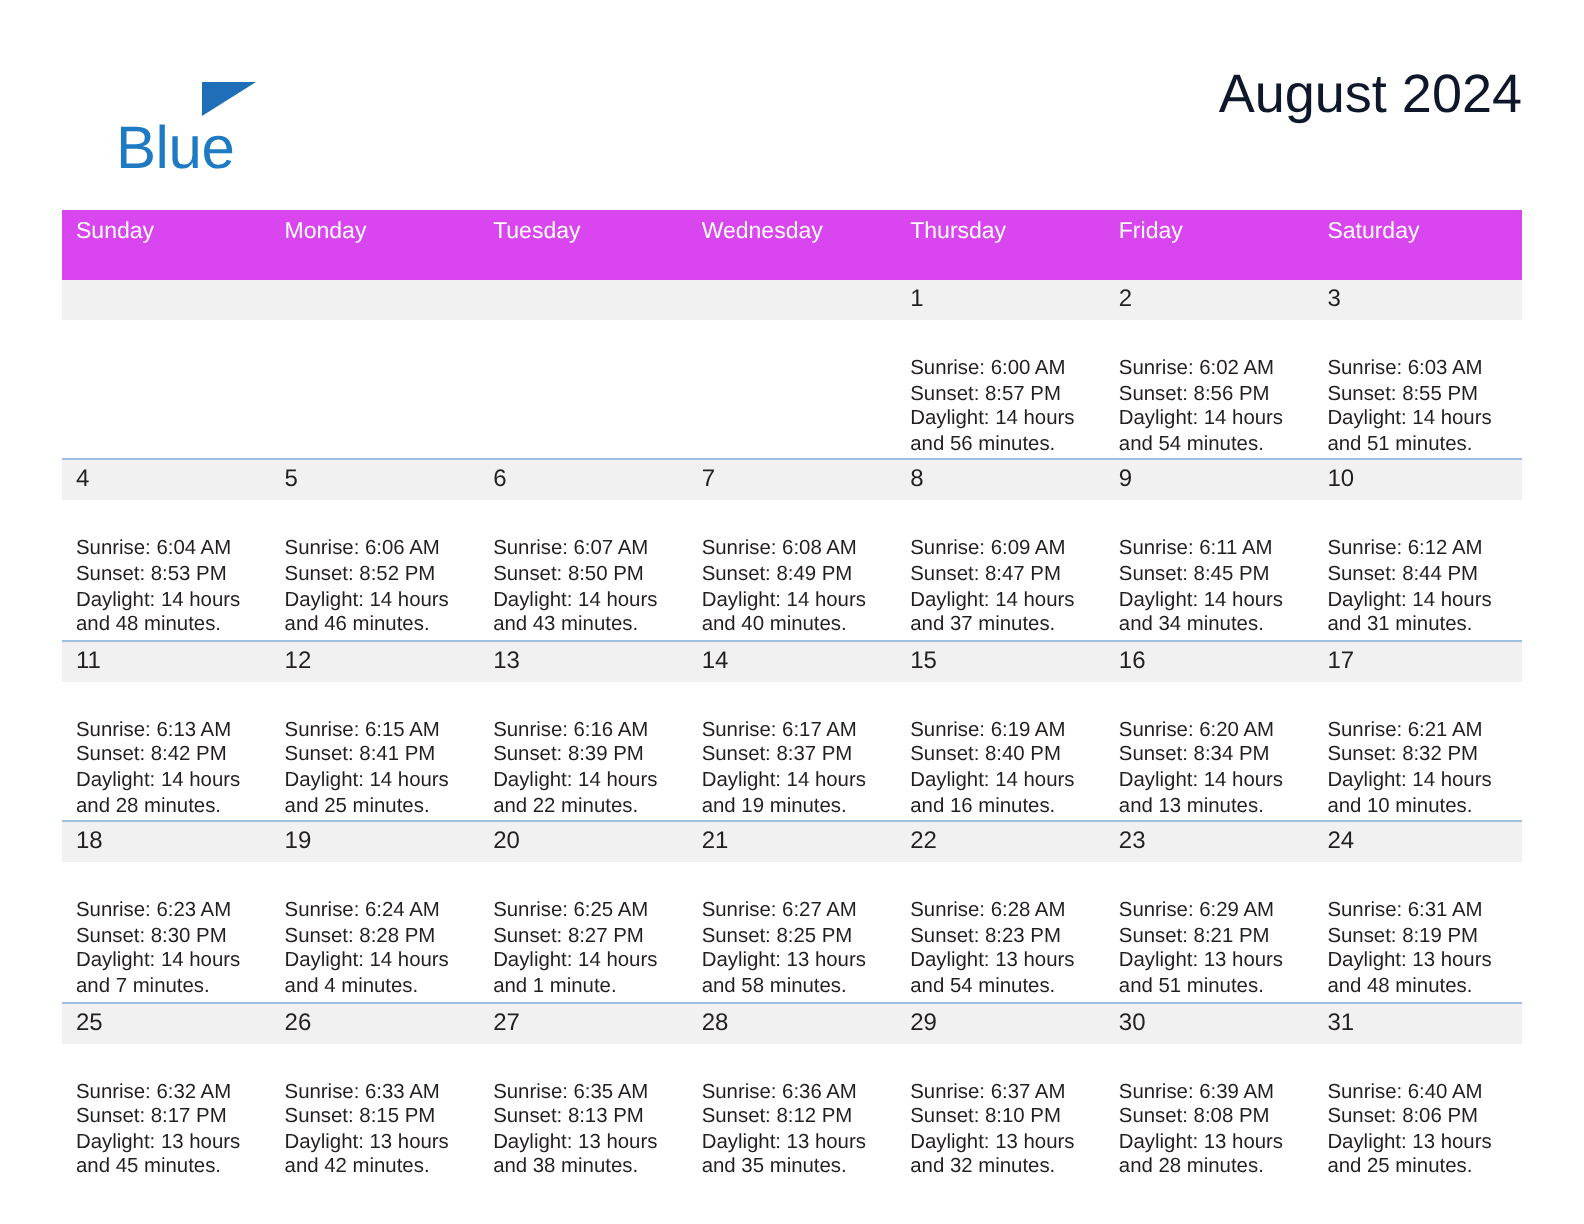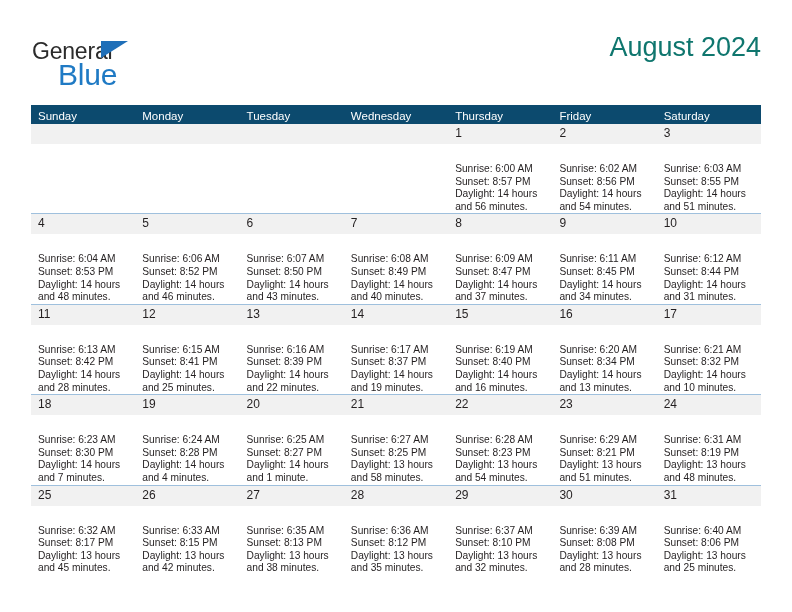--- a/index.html
+++ b/index.html
@@ -61,21 +61,21 @@
     font-size: 30px;
     letter-spacing: -0.2px;
     color: #1f7ac4;
   }
 
   .title {
     position: absolute;
     right: 31px;
     top: 32px;
     font-size: 27px;
-    color: #0f766e;
+    color: #0f172a;
     text-align: center;
     letter-spacing: 0px;
   }
   .subtitle {
     position: absolute;
     right: 31px;
     top: 78px;
     font-size: 13.5px;
     color: #15803d;
     text-align: right;
@@ -85,26 +85,26 @@
   
   .cal {
     position: absolute;
     left: 31px;
     top: 105px;
     width: 730px;
     border-collapse: collapse;
     table-layout: fixed;
   }
   .cal th {
-    background: #0c4a6e;
+    background: #d946ef;
     color: #ffffff;
     font-size: 11.5px;
     font-weight: normal;
     text-align: left;
-    padding: 5px 0 2px 7px;
+    padding: 5px 0 18px 7px;
     height: 12px;
     border: none;
   }
   .cal td {
     vertical-align: top;
     padding: 0;
     border: none;
     border-top: 1px solid #9fc0dd;
     height: 74px;
     width: 104.28px;
@@ -134,21 +134,20 @@
     white-space: nowrap;
   }
 </style>
 </head>
 <body>
 
 <div class="page">
 
   <div class="top">
     <div class="logo">
-      <span class="logo-general">General</span>
       <span class="logo-tri"></span>
       <span class="logo-blue">Blue</span>
     </div>
     <div class="title">August 2024</div>
     <div class="subtitle">Erlen, Thurgau, Switzerland</div>
   </div>
 
   <table class="cal">
     <thead>
       <tr>

